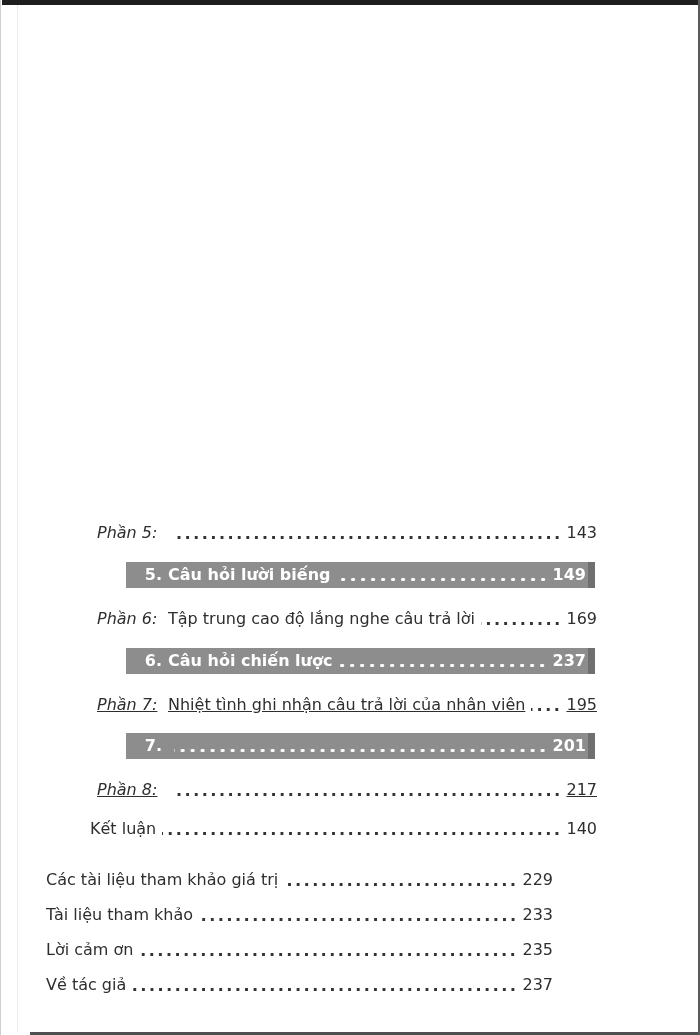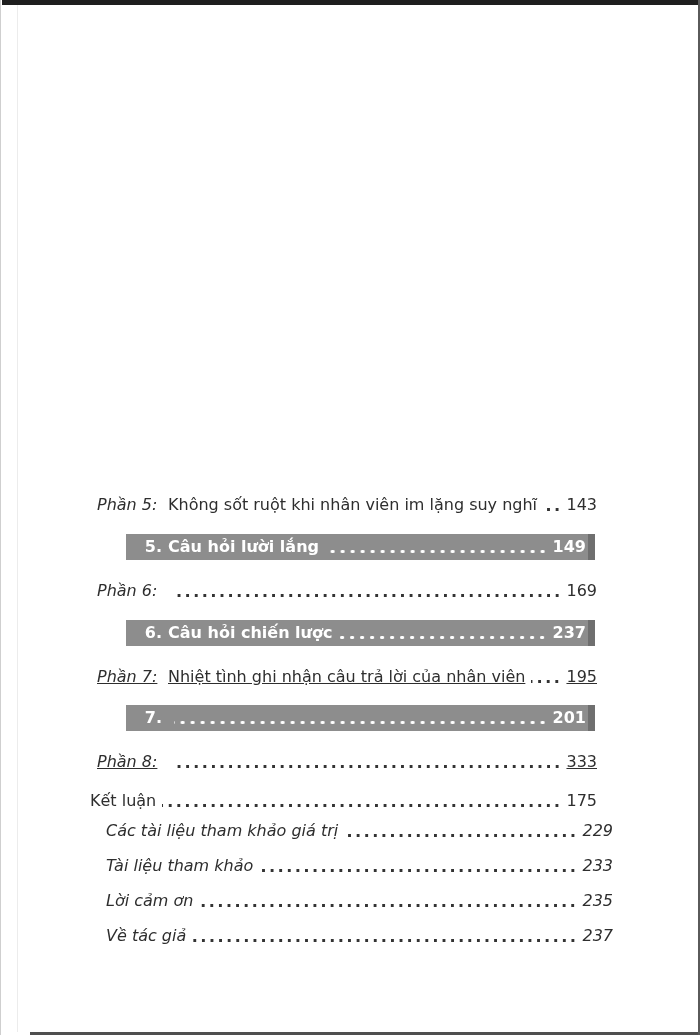--- a/index.html
+++ b/index.html
@@ -9,29 +9,29 @@
     font-family:"DejaVu Sans","Liberation Sans",sans-serif;
     color:#2e2e2e;
   }
   
   .edge-top    { position:absolute; top:0; left:2px; right:0; height:5px; background:#1e1e1e; }
   .edge-bottom { position:absolute; bottom:0; left:30px; right:0; height:3px; background:#4f4f4f; }
   .edge-right  { position:absolute; top:0; right:0; bottom:0; width:2px; background:#5a5a5a; }
   .edge-left   { position:absolute; top:0; left:0; bottom:0; width:1px; background:#cfcfcf; }
   .gutter-line { position:absolute; top:5px; left:17px; bottom:3px; width:1px; background:#ececec; }
 
-  .toc { position:absolute; top:494px; left:0; width:568px; }
+  .toc { position:absolute; top:522px; left:0; width:568px; }
 
   .row {
     display:flex; align-items:baseline;
     font-size:16px; line-height:22px; height:22px;
   }
   .row.part   { margin-left:97px; width:500px; }
   .row.plain  { margin-left:90px; width:507px; }
-  .row.italic { margin-left:106px; width:507px; font-style:italic; }
+  .row.italic { margin-left:46px; width:507px; }
 
   .part-label { flex:0 0 71px; font-style:italic; white-space:nowrap; }
   .title { white-space:nowrap; }
   .page  { white-space:nowrap; }
 
   .leader {
     flex:1 1 auto; height:5px; align-self:flex-end; margin:0 5px 4px 6px;
     background-image:radial-gradient(circle, #333333 1.4px, transparent 1.7px);
     background-size:8.6px 5px; background-repeat:repeat-x; background-position:right center;
   }
@@ -51,50 +51,50 @@
   .bar .leader {
     align-self:flex-end; margin:0 5px 6px 6px; height:5px;
     background-image:radial-gradient(circle, #ffffff 1.7px, transparent 2px);
     background-size:10px 5px;
   }
   .bar .page { position:relative; z-index:1; }
 
   .mb13 { margin-bottom:13px; }
   .mb17 { margin-bottom:17px;text-decoration:underline; }
   .mb18 { margin-bottom:18px; }
-  .mb19 { margin-bottom:8px; }
+  .mb19 { margin-bottom:29px; }
   .mb20 { margin-bottom:20px; }
 </style>
 </head>
 <body>
 
 <div class="edge-top"></div>
 <div class="edge-bottom"></div>
 <div class="edge-right"></div>
 <div class="edge-left"></div>
 <div class="gutter-line"></div>
 
 <div class="toc">
 
   <div class="row part mb18">
     <span class="part-label">Phần 5:</span>
-    <span class="title">Không sốt ruột khi nhân viên im lặng suy nghĩ</span>
     <span class="leader"></span>
     <span class="page">143</span>
   </div>
 
   <div class="row bar mb20">
     <span class="num">5.</span>
-    <span class="title">Câu hỏi lười lắng</span>
+    <span class="title">Câu hỏi lười biếng</span>
     <span class="leader"></span>
     <span class="page">149</span>
   </div>
 
   <div class="row part mb18">
     <span class="part-label">Phần 6:</span>
+    <span class="title">Tập trung cao độ lắng nghe câu trả lời</span>
     <span class="leader"></span>
     <span class="page">169</span>
   </div>
 
   <div class="row bar mb20">
     <span class="num">6.</span>
     <span class="title">Câu hỏi chiến lược</span>
     <span class="leader"></span>
     <span class="page">237</span>
   </div>
@@ -108,27 +108,27 @@
 
   <div class="row bar mb20">
     <span class="num">7.</span>
     <span class="leader"></span>
     <span class="page">201</span>
   </div>
 
   <div class="row part mb17">
     <span class="part-label">Phần 8:</span>
     <span class="leader"></span>
-    <span class="page">333</span>
+    <span class="page">217</span>
   </div>
 
   <div class="row plain mb19">
     <span class="title">Kết luận</span>
     <span class="leader"></span>
-    <span class="page">175</span>
+    <span class="page">140</span>
   </div>
 
   <div class="row italic mb13">
     <span class="title">Các tài liệu tham khảo giá trị</span>
     <span class="leader"></span>
     <span class="page">229</span>
   </div>
 
   <div class="row italic mb13">
     <span class="title">Tài liệu tham khảo</span>

